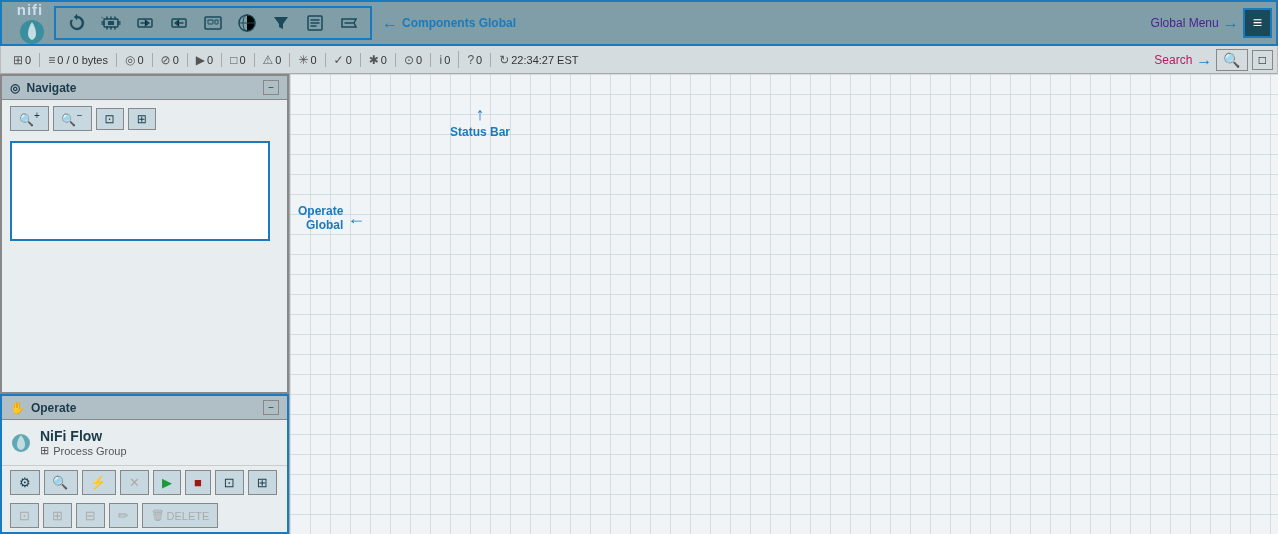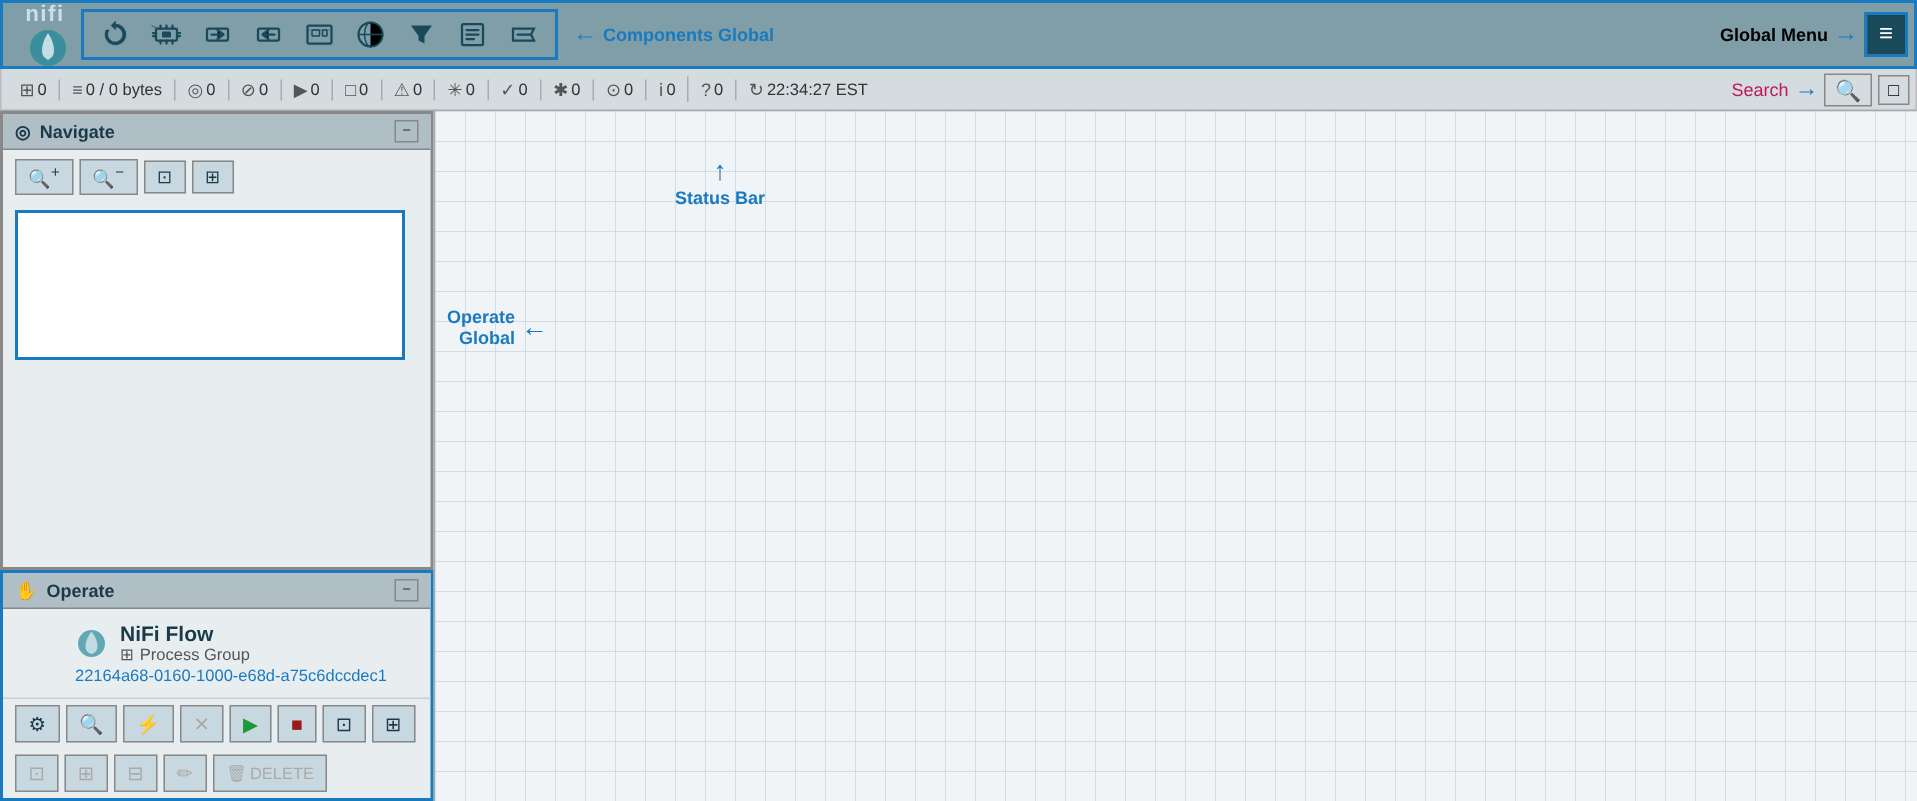--- a/index.html
+++ b/index.html
@@ -49,23 +49,22 @@
       align-items: center;
       justify-content: center;
     }
     #global-menu-area {
       margin-left: auto;
       display: flex;
       align-items: center;
       gap: 4px;
     }
     .global-menu-label {
-      color: #000000;
+      color: #4c1d95;
       font-size: 12px;
-      font-weight: bold;
     }
     #global-menu-btn {
       background: #1a4a5a;
       border: 2px solid #1a7abf;
       color: white;
       cursor: pointer;
       padding: 4px 8px;
       font-size: 16px;
     }
     .status-item {
@@ -181,21 +180,20 @@
       background: #b0bec5;
       padding: 4px 8px;
       border-bottom: 1px solid #888;
       justify-content: space-between;
     }
     #operate-info {
       padding: 8px;
       display: flex;
       flex-direction: column;
       gap: 2px;
-      margin-left: 40px;
     }
     .flow-name {
       font-size: 14px;
       font-weight: bold;
       color: #1a3a4a;
     }
     .flow-type {
       font-size: 11px;
       color: #555;
       display: flex;
@@ -490,21 +488,20 @@
             <path d="M11 3 Q15 8 15 13 Q15 17 11 18 Q7 17 7 13 Q7 8 11 3Z" fill="white" opacity="0.6"></path>
           </svg>
           <div>
             <div class="flow-name">NiFi Flow</div>
             <div class="flow-type">
               <span>⊞</span>
               <span>Process Group</span>
             </div>
           </div>
         </div>
-        <div class="flow-id">22164a68-0160-1000-e68d-a75c6dccdec1</div>
       </div>
 
       <div id="operate-actions-1">
         <button class="op-btn" title="Configure">⚙</button>
         <button class="op-btn" title="Enable Sensitive Properties">🔍</button>
         <button class="op-btn" title="Enable All" style="color:#aaa;">⚡</button>
         <button class="op-btn" title="Disable" style="color:#aaa;">✕</button>
         <button class="op-btn" title="Start" style="color:#1a9a3a;">▶</button>
         <button class="op-btn" title="Stop" style="color:#9a1a1a;">■</button>
         <button class="op-btn" title="Schedule">⊡</button>

